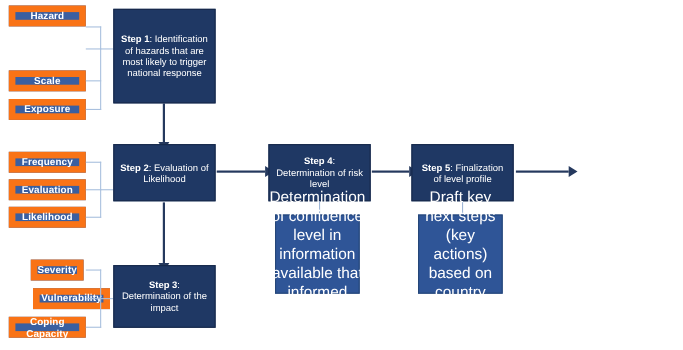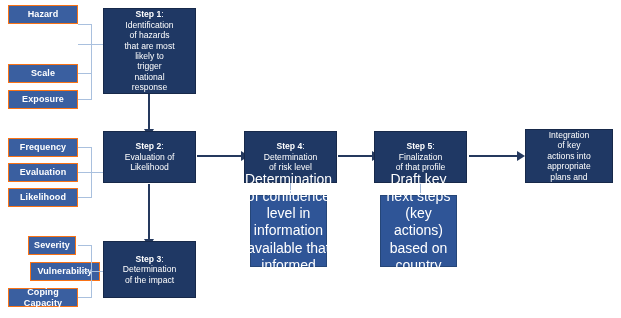--- a/index.html
+++ b/index.html
@@ -21,32 +21,32 @@
     display:flex;
     align-items:center;
     justify-content:center;
     text-align:center;
     color:#ffffff;
     line-height:1.22;
   }
   
   .chip{
     background:#3A5FA0;
-    border:1px solid #f97316;
+    border:6px solid #f97316;
     font-size:9px;
     font-weight:600;
     letter-spacing:.1px;
     padding:0 2px;
   }
   
   .step{
     background:#1F3864;
     border:1px solid #17294A;
     font-size:8.6px;
-    padding:3px 20px;
+    padding:3px 5px;
   }
   .step b{font-weight:700;}
   
   .sub{
     background:#2F5597;
     border:1px solid #254678;
     font-size:14px;
     padding:3px 5px;
   }
   
@@ -186,33 +186,28 @@
   <div class="box sub" style="left:250px; top:195px; width:77px; height:72px;">
     <div>Determination of confidence level in information available that informed inputs</div>
   </div>
 
   <div class="arrow-h" style="left:338px; top:155px; width:34px;">
     <div class="head"></div>
   </div>
 
   <div class="box step" style="left:374px; top:131px; width:93px; height:52px;">
     <div>
-      <b>Step 5</b><span>: </span><span>Finalization of that profile</span>
+      <b>Step 5</b><span>: </span><span>Finalization of level profile</span>
     </div>
   </div>
 
   <div class="drop" style="left:420px; top:183px; height:12px;"></div>
 
   <div class="box sub" style="left:380px; top:195px; width:77px; height:72px;">
     <div>Draft key next steps (key actions) based on country risk profile</div>
   </div>
 
   <div class="arrow-h" style="left:469px; top:155px; width:48px;">
     <div class="head"></div>
   </div>
 
-  <div class="box step" style="left:525px; top:129px; width:88px; height:54px;">
-    <div>
-      <b>Step 6</b><span>:  </span><span>Integration of key actions into appropriate plans and operations</span>
-    </div>
-  </div>
 
 </div>
 
 </body></html>

